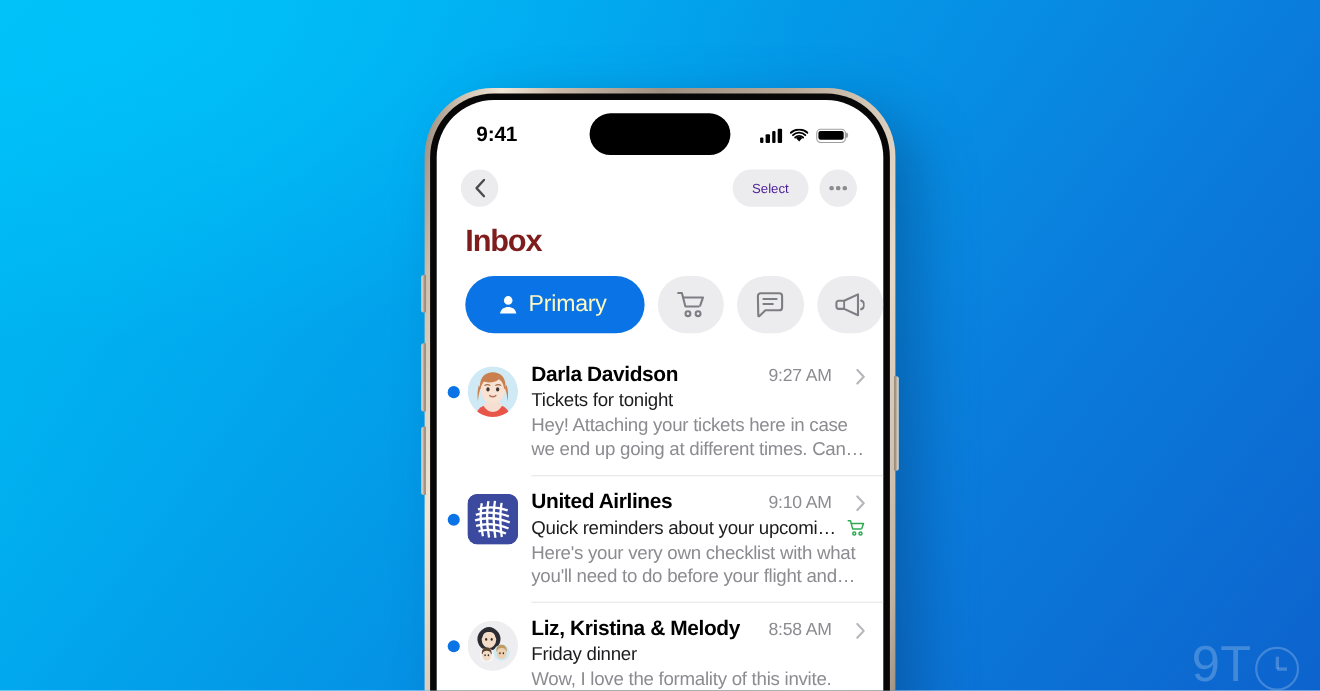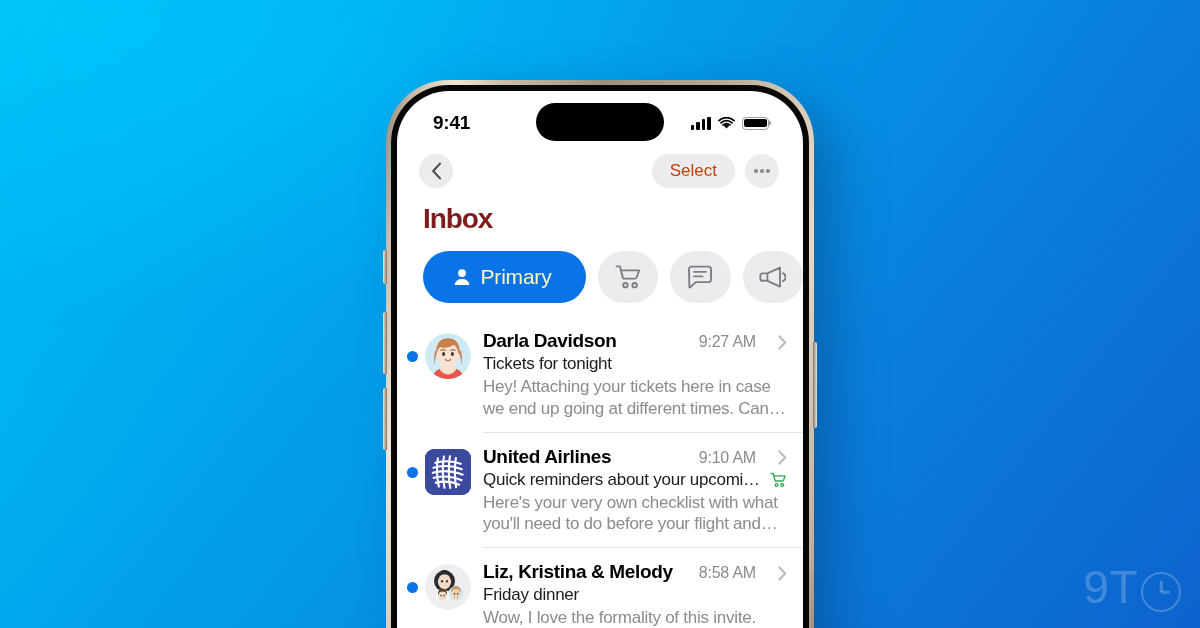--- a/index.html
+++ b/index.html
@@ -23,21 +23,21 @@
     content:"";
     position:absolute; inset:0;
     background: radial-gradient(140% 120% at 8% 4%, rgba(0,200,255,0.55) 0%, rgba(0,160,240,0.12) 38%, rgba(0,0,0,0) 62%);
     pointer-events:none;
   }
 
   
   .watermark{
     position:absolute;
     right: 18px;
-    bottom: 18px;
+    bottom: 2px;
     display:flex;
     align-items:center;
     gap: 2px;
     font-family:"Liberation Sans", sans-serif;
     font-size: 46px;
     font-weight: 400;
     letter-spacing: 0.5px;
     color: rgba(255,255,255,0.22);
     z-index: 40;
     user-select:none;
@@ -204,22 +204,22 @@
     display:flex; align-items:center; justify-content:center;
     cursor:pointer;
   }
   .nav-right{ display:flex; align-items:center; gap: 10px; }
   .pill-btn{
     height: 34px;
     border-radius: 17px;
     background: #ececee;
     display:flex; align-items:center; justify-content:center;
     padding: 0 18px;
-    font-size: 17px;
-    color: #c2410c;
+    font-size: 12px;
+    color: #4c1d95;
     font-weight: 400;
     cursor:pointer;
   }
   .dots{ display:flex; gap:2.6px; align-items:center;}
   .dots b{ width:3.4px;height:3.4px;border-radius:50%;background:#8b8b90;display:block;}
 
   
   .inbox-title{
     font-size: 28px;
     font-weight: 700;

